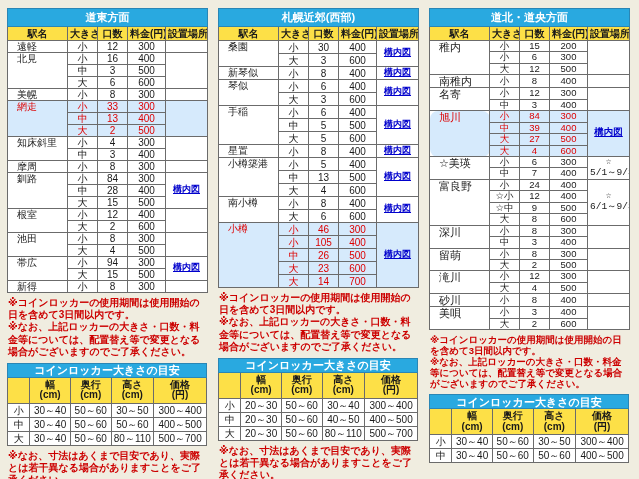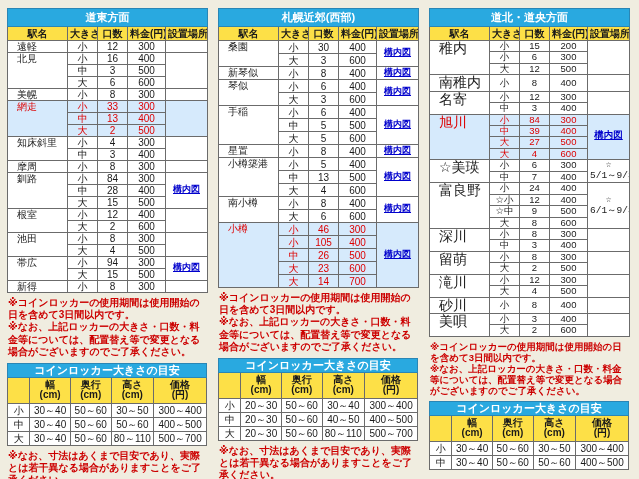--- a/index.html
+++ b/index.html
@@ -18,21 +18,21 @@
   tr.hdr th{background:#fde047;font-weight:bold;height:13px;}
   td.name{text-align:left;vertical-align:top;padding-left:9px;}
   td.place{font-size:9px;line-height:1.15;font-family:Liberation Mono, monospace;}
   tr.hl td{background:#d6eafc;color:#dd0000;}
   a.map{color:#0000cc;font-weight:bold;text-decoration:underline;cursor:pointer;}
 
   
   .c0 table.station td{height:10px;}
   .c1 table.station td{height:12px;}
   .c2 table.station td{height:8px;font-size:9.5px;}
-  .c2 table.station td.name{font-size:14px;}
+  .c2 table.station td.name{font-size:11px;border-radius:8px;}
 
   .station .col-name{width:60px;}
   .station .col-size{width:30px;}
   .station .col-count{width:30px;}
   .station .col-fee{width:38px;}
   .station .col-place{width:42px;}
 
   .notes{color:#cc0000;font-weight:bold;font-size:10px;line-height:1.22;margin:4px 1px 5px;}
   .c2 .notes{font-size:9.5px;line-height:1.16;}
   .notes div{margin:0;}

